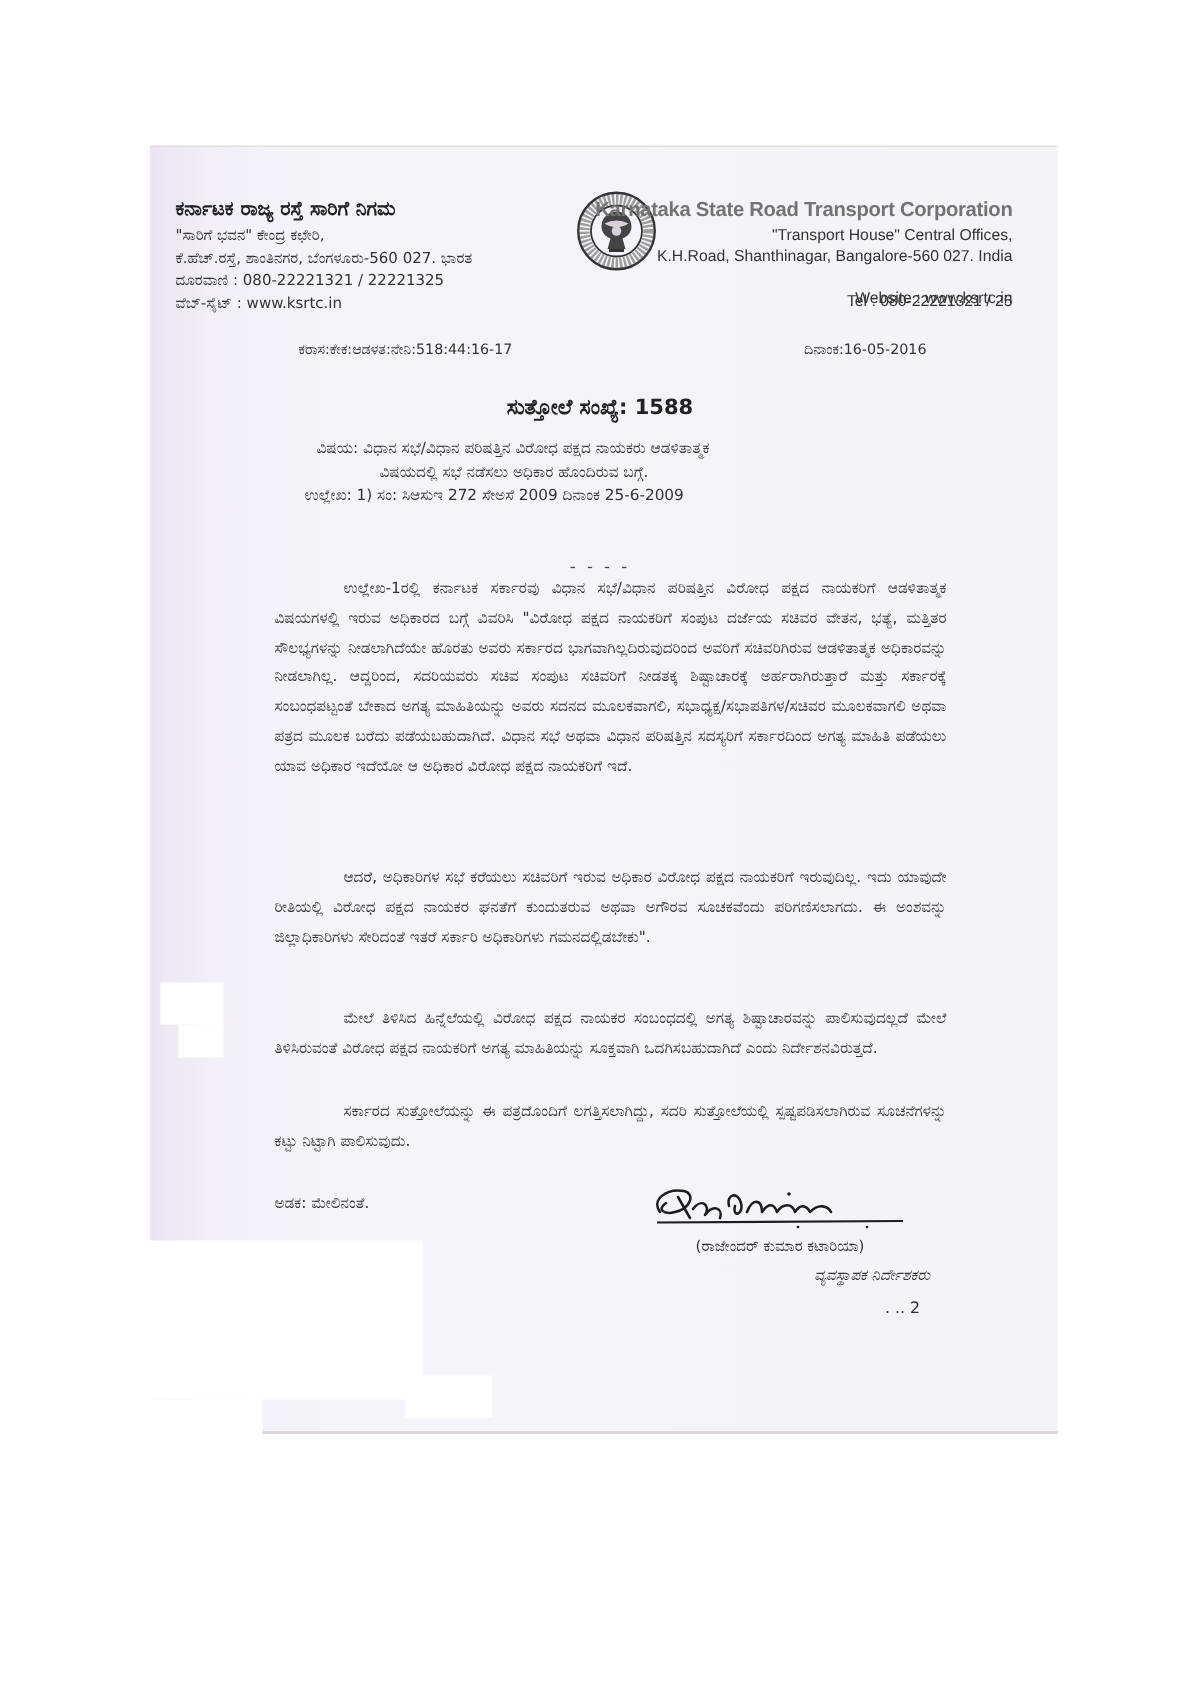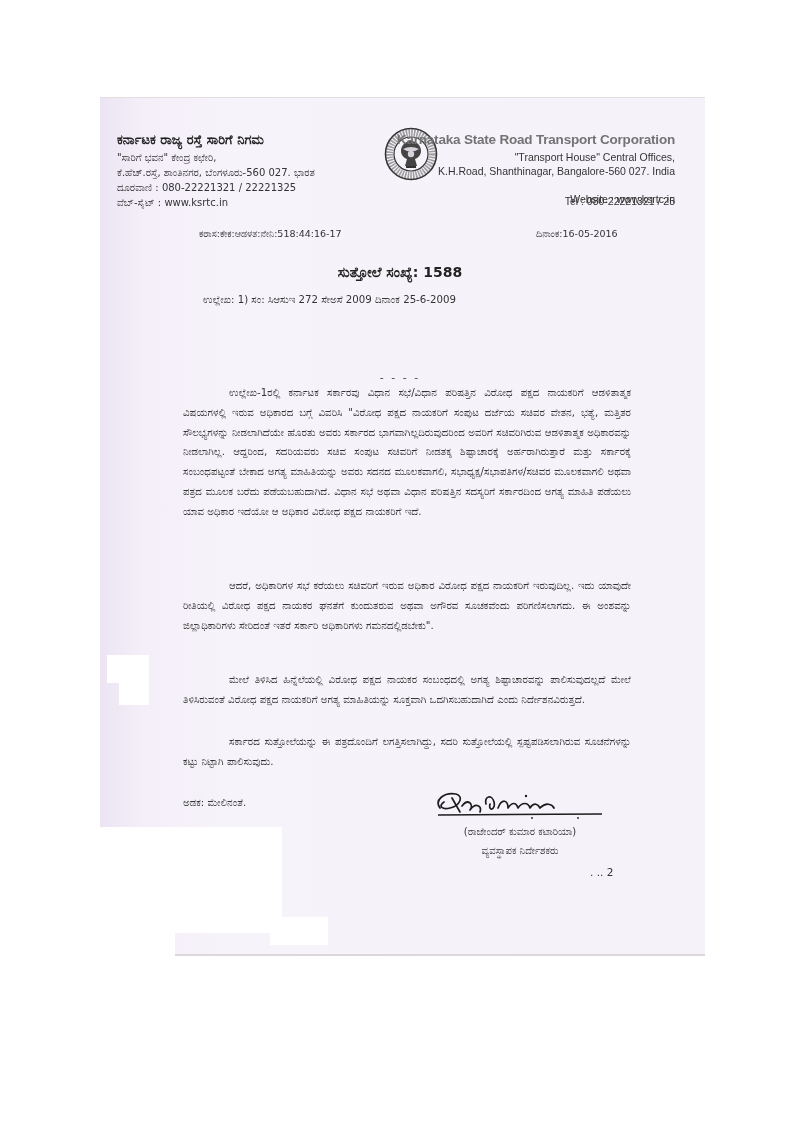--- a/index.html
+++ b/index.html
@@ -28,21 +28,21 @@
     .subject { left: 211px; top: 292px; font-size: 10.2px; line-height: 15.5px; color: #333; }
     .dashes { left: 0; width: 800px; top: 371px; text-align: center; font-size: 11px; color: #444; letter-spacing: 2px; }
     .para {
       position: absolute; left: 183px; width: 448px; font-size: 10.2px; line-height: 19.8px;
       color: #333; text-align: justify; text-align-last: left;
     }
     .para .indent { display: inline-block; width: 46px; }
     .enclosure { left: 183px; top: 797px; font-size: 10.2px; color: #333; }
     .signature { position: absolute; left: 430px; top: 788px; width: 175px; height: 32px; }
     .signer { left: 420px; width: 200px; top: 826px; text-align: center; font-size: 10px; color: #333; }
-    .designation { left: 420px; width: 200px; top: 845px; text-align: center; font-size: 10px; color: #333; }
+    .designation { left: 420px; width: 200px; top: 845px; text-align: right; font-size: 10px; color: #333; font-style: italic; }
     .pagecont { left: 590px; top: 866px; font-size: 10.5px; color: #333; }
   </style>
 </head>
 <body>
 
 <div class="paper">
   <div class="edge-bottom"></div>
 </div>
 
 <div class="patch" style="left:107px;top:655px;width:42px;height:28px;"></div>
@@ -72,20 +72,22 @@
 <div class="abs hdr-en" style="top:165px;">K.H.Road, Shanthinagar, Bangalore-560 027. India</div>
 <div class="abs hdr-en" style="top:179px;margin-top:16px;">Tel : 080-22221321 / 25</div>
 <div class="abs hdr-en" style="top:193px;">Website : www.ksrtc.in</div>
 
 <div class="abs refline kn" style="left:199px;">ಕರಾಸ:ಕೇಕ:ಆಡಳತ:ನೇನಿ:518:44:16-17</div>
 <div class="abs refline kn" style="left:536px;">ದಿನಾಂಕ:16-05-2016</div>
 
 <div class="abs title kn">ಸುತ್ತೋಲೆ ಸಂಖ್ಯೆ: 1588</div>
 
 <div class="abs subject kn">
+  <div>ವಿಷಯ: ವಿಧಾನ ಸಭೆ/ವಿಧಾನ ಪರಿಷತ್ತಿನ ವಿರೋಧ ಪಕ್ಷದ ನಾಯಕರು ಆಡಳಿತಾತ್ಮಕ</div>
+  <div style="padding-left:42px;">ವಿಷಯದಲ್ಲಿ ಸಭೆ ನಡೆಸಲು ಅಧಿಕಾರ ಹೊಂದಿರುವ ಬಗ್ಗೆ.</div>
   <div style="margin-left:-8px;">ಉಲ್ಲೇಖ: 1) ಸಂ: ಸಿಆಸುಇ 272 ಸೇಅಸೆ 2009 ದಿನಾಂಕ 25-6-2009</div>
 </div>
 
 <div class="abs dashes">- - - -</div>
 
 <div class="para kn" style="top:383px;"><span class="indent"></span><span>ಉಲ್ಲೇಖ-1ರಲ್ಲಿ ಕರ್ನಾಟಕ ಸರ್ಕಾರವು ವಿಧಾನ ಸಭೆ/ವಿಧಾನ ಪರಿಷತ್ತಿನ ವಿರೋಧ ಪಕ್ಷದ ನಾಯಕರಿಗೆ ಆಡಳಿತಾತ್ಮಕ ವಿಷಯಗಳಲ್ಲಿ ಇರುವ ಅಧಿಕಾರದ ಬಗ್ಗೆ ವಿವರಿಸಿ "ವಿರೋಧ ಪಕ್ಷದ ನಾಯಕರಿಗೆ ಸಂಪುಟ ದರ್ಜೆಯ ಸಚಿವರ ವೇತನ, ಭತ್ಯೆ, ಮತ್ತಿತರ ಸೌಲಭ್ಯಗಳನ್ನು ನೀಡಲಾಗಿದೆಯೇ ಹೊರತು ಅವರು ಸರ್ಕಾರದ ಭಾಗವಾಗಿಲ್ಲದಿರುವುದರಿಂದ ಅವರಿಗೆ ಸಚಿವರಿಗಿರುವ ಆಡಳಿತಾತ್ಮಕ ಅಧಿಕಾರವನ್ನು ನೀಡಲಾಗಿಲ್ಲ. ಆದ್ದರಿಂದ, ಸದರಿಯವರು ಸಚಿವ ಸಂಪುಟ ಸಚಿವರಿಗೆ ನೀಡತಕ್ಕ ಶಿಷ್ಟಾಚಾರಕ್ಕೆ ಅರ್ಹರಾಗಿರುತ್ತಾರೆ ಮತ್ತು ಸರ್ಕಾರಕ್ಕೆ ಸಂಬಂಧಪಟ್ಟಂತೆ ಬೇಕಾದ ಅಗತ್ಯ ಮಾಹಿತಿಯನ್ನು ಅವರು ಸದನದ ಮೂಲಕವಾಗಲಿ, ಸಭಾಧ್ಯಕ್ಷ/ಸಭಾಪತಿಗಳ/ಸಚಿವರ ಮೂಲಕವಾಗಲಿ ಅಥವಾ ಪತ್ರದ ಮೂಲಕ ಬರೆದು ಪಡೆಯಬಹುದಾಗಿದೆ. ವಿಧಾನ ಸಭೆ ಅಥವಾ ವಿಧಾನ ಪರಿಷತ್ತಿನ ಸದಸ್ಯರಿಗೆ ಸರ್ಕಾರದಿಂದ ಅಗತ್ಯ ಮಾಹಿತಿ ಪಡೆಯಲು ಯಾವ ಅಧಿಕಾರ ಇದೆಯೋ ಆ ಅಧಿಕಾರ ವಿರೋಧ ಪಕ್ಷದ ನಾಯಕರಿಗೆ ಇದೆ.</span></div>
 <div class="para kn" style="top:576px;"><span class="indent"></span><span>ಆದರೆ, ಅಧಿಕಾರಿಗಳ ಸಭೆ ಕರೆಯಲು ಸಚಿವರಿಗೆ ಇರುವ ಅಧಿಕಾರ ವಿರೋಧ ಪಕ್ಷದ ನಾಯಕರಿಗೆ ಇರುವುದಿಲ್ಲ. ಇದು ಯಾವುದೇ ರೀತಿಯಲ್ಲಿ ವಿರೋಧ ಪಕ್ಷದ ನಾಯಕರ ಘನತೆಗೆ ಕುಂದುತರುವ ಅಥವಾ ಅಗೌರವ ಸೂಚಕವೆಂದು ಪರಿಗಣಿಸಲಾಗದು. ಈ ಅಂಶವನ್ನು ಜಿಲ್ಲಾಧಿಕಾರಿಗಳು ಸೇರಿದಂತೆ ಇತರೆ ಸರ್ಕಾರಿ ಅಧಿಕಾರಿಗಳು ಗಮನದಲ್ಲಿಡಬೇಕು".</span></div>
 <div class="para kn" style="top:670px;"><span class="indent"></span><span>ಮೇಲೆ ತಿಳಿಸಿದ ಹಿನ್ನೆಲೆಯಲ್ಲಿ ವಿರೋಧ ಪಕ್ಷದ ನಾಯಕರ ಸಂಬಂಧದಲ್ಲಿ ಅಗತ್ಯ ಶಿಷ್ಟಾಚಾರವನ್ನು ಪಾಲಿಸುವುದಲ್ಲದೆ ಮೇಲೆ ತಿಳಿಸಿರುವಂತೆ ವಿರೋಧ ಪಕ್ಷದ ನಾಯಕರಿಗೆ ಅಗತ್ಯ ಮಾಹಿತಿಯನ್ನು ಸೂಕ್ತವಾಗಿ ಒದಗಿಸಬಹುದಾಗಿದೆ ಎಂದು ನಿರ್ದೇಶನವಿರುತ್ತದೆ.</span></div>
 <div class="para kn" style="top:732px;"><span class="indent"></span><span>ಸರ್ಕಾರದ ಸುತ್ತೋಲೆಯನ್ನು ಈ ಪತ್ರದೊಂದಿಗೆ ಲಗತ್ತಿಸಲಾಗಿದ್ದು, ಸದರಿ ಸುತ್ತೋಲೆಯಲ್ಲಿ ಸ್ಪಷ್ಟಪಡಿಸಲಾಗಿರುವ ಸೂಚನೆಗಳನ್ನು ಕಟ್ಟು ನಿಟ್ಟಾಗಿ ಪಾಲಿಸುವುದು.</span></div>
 

